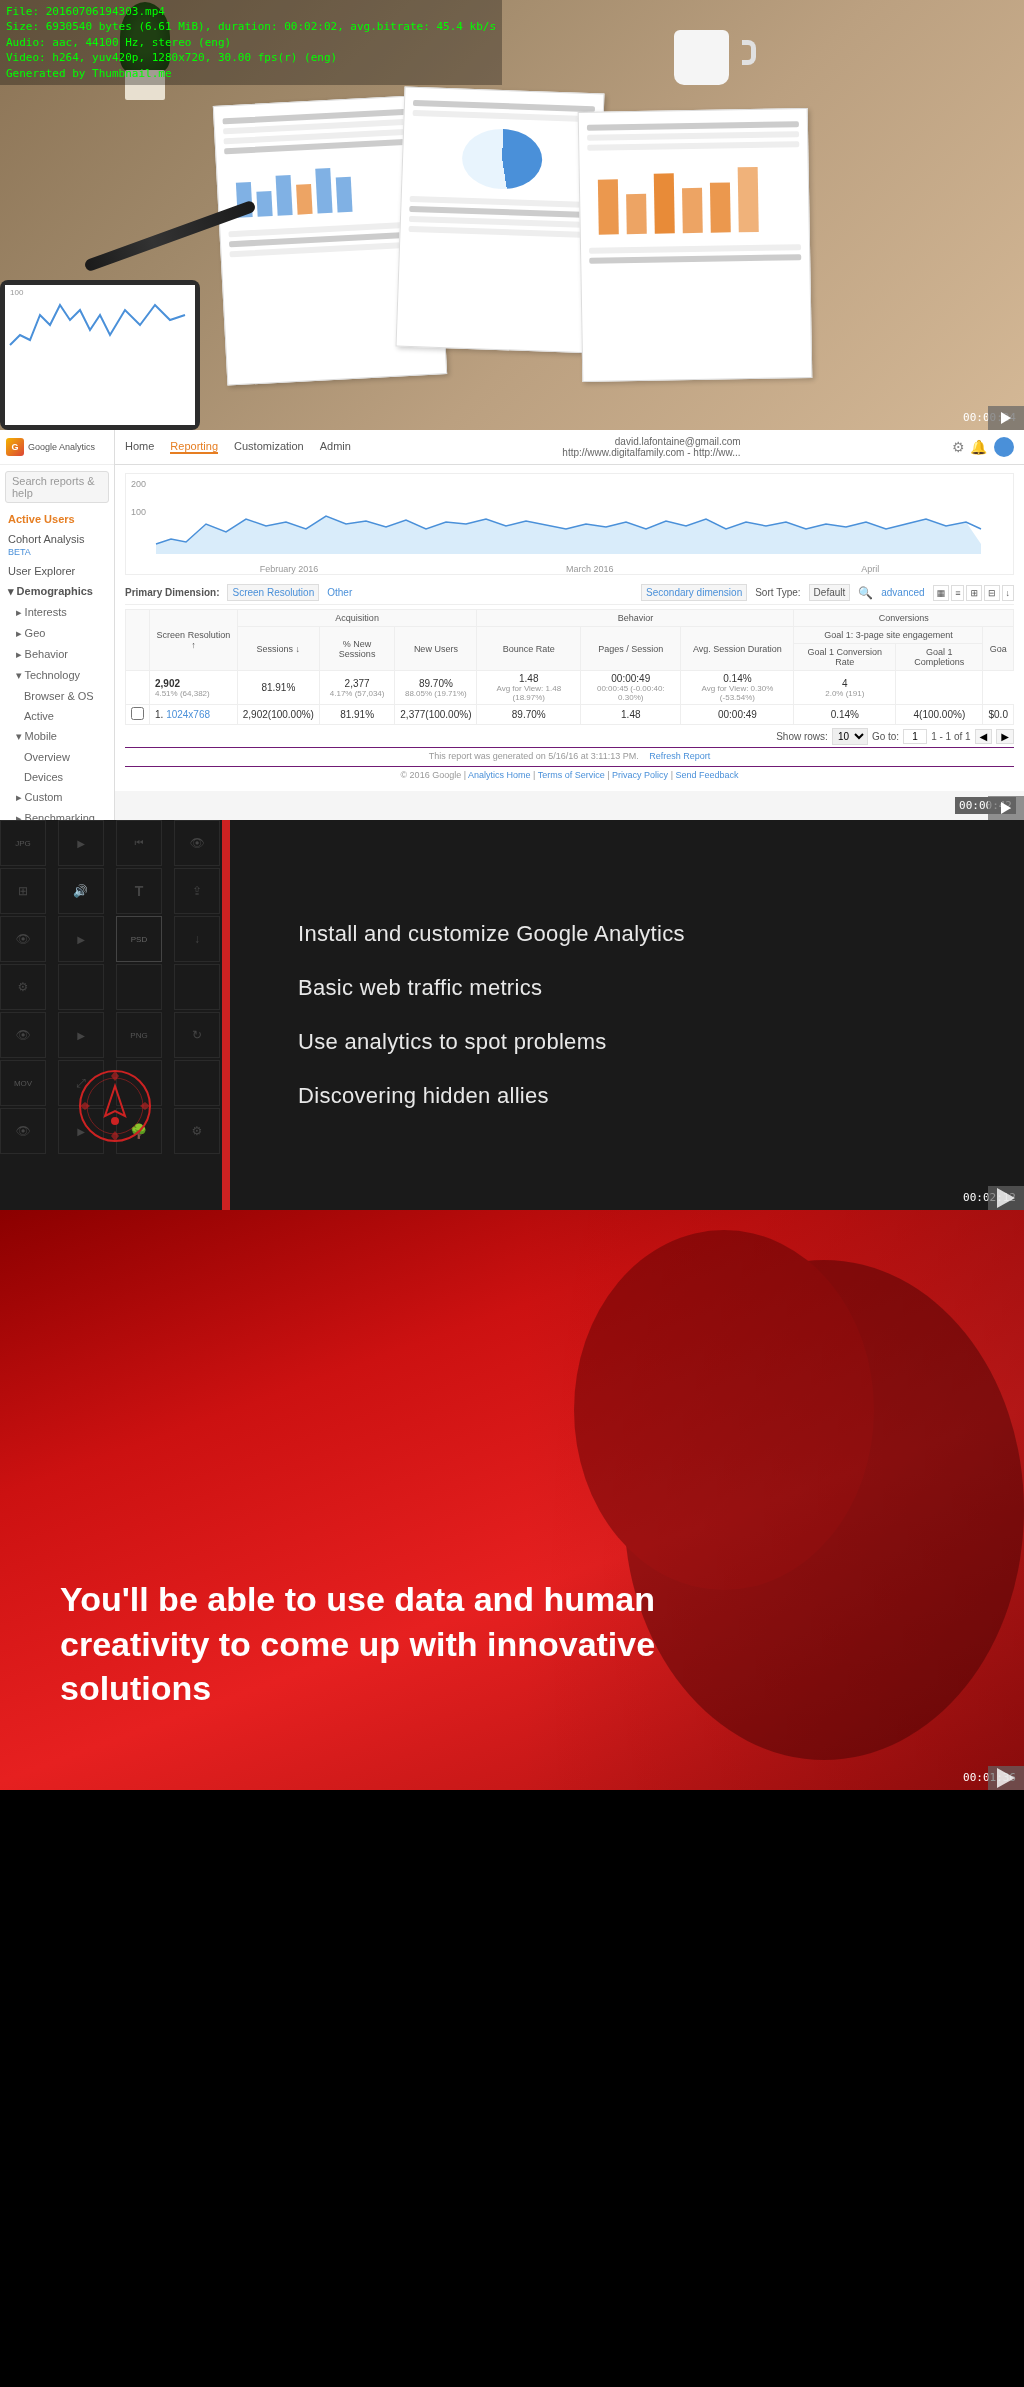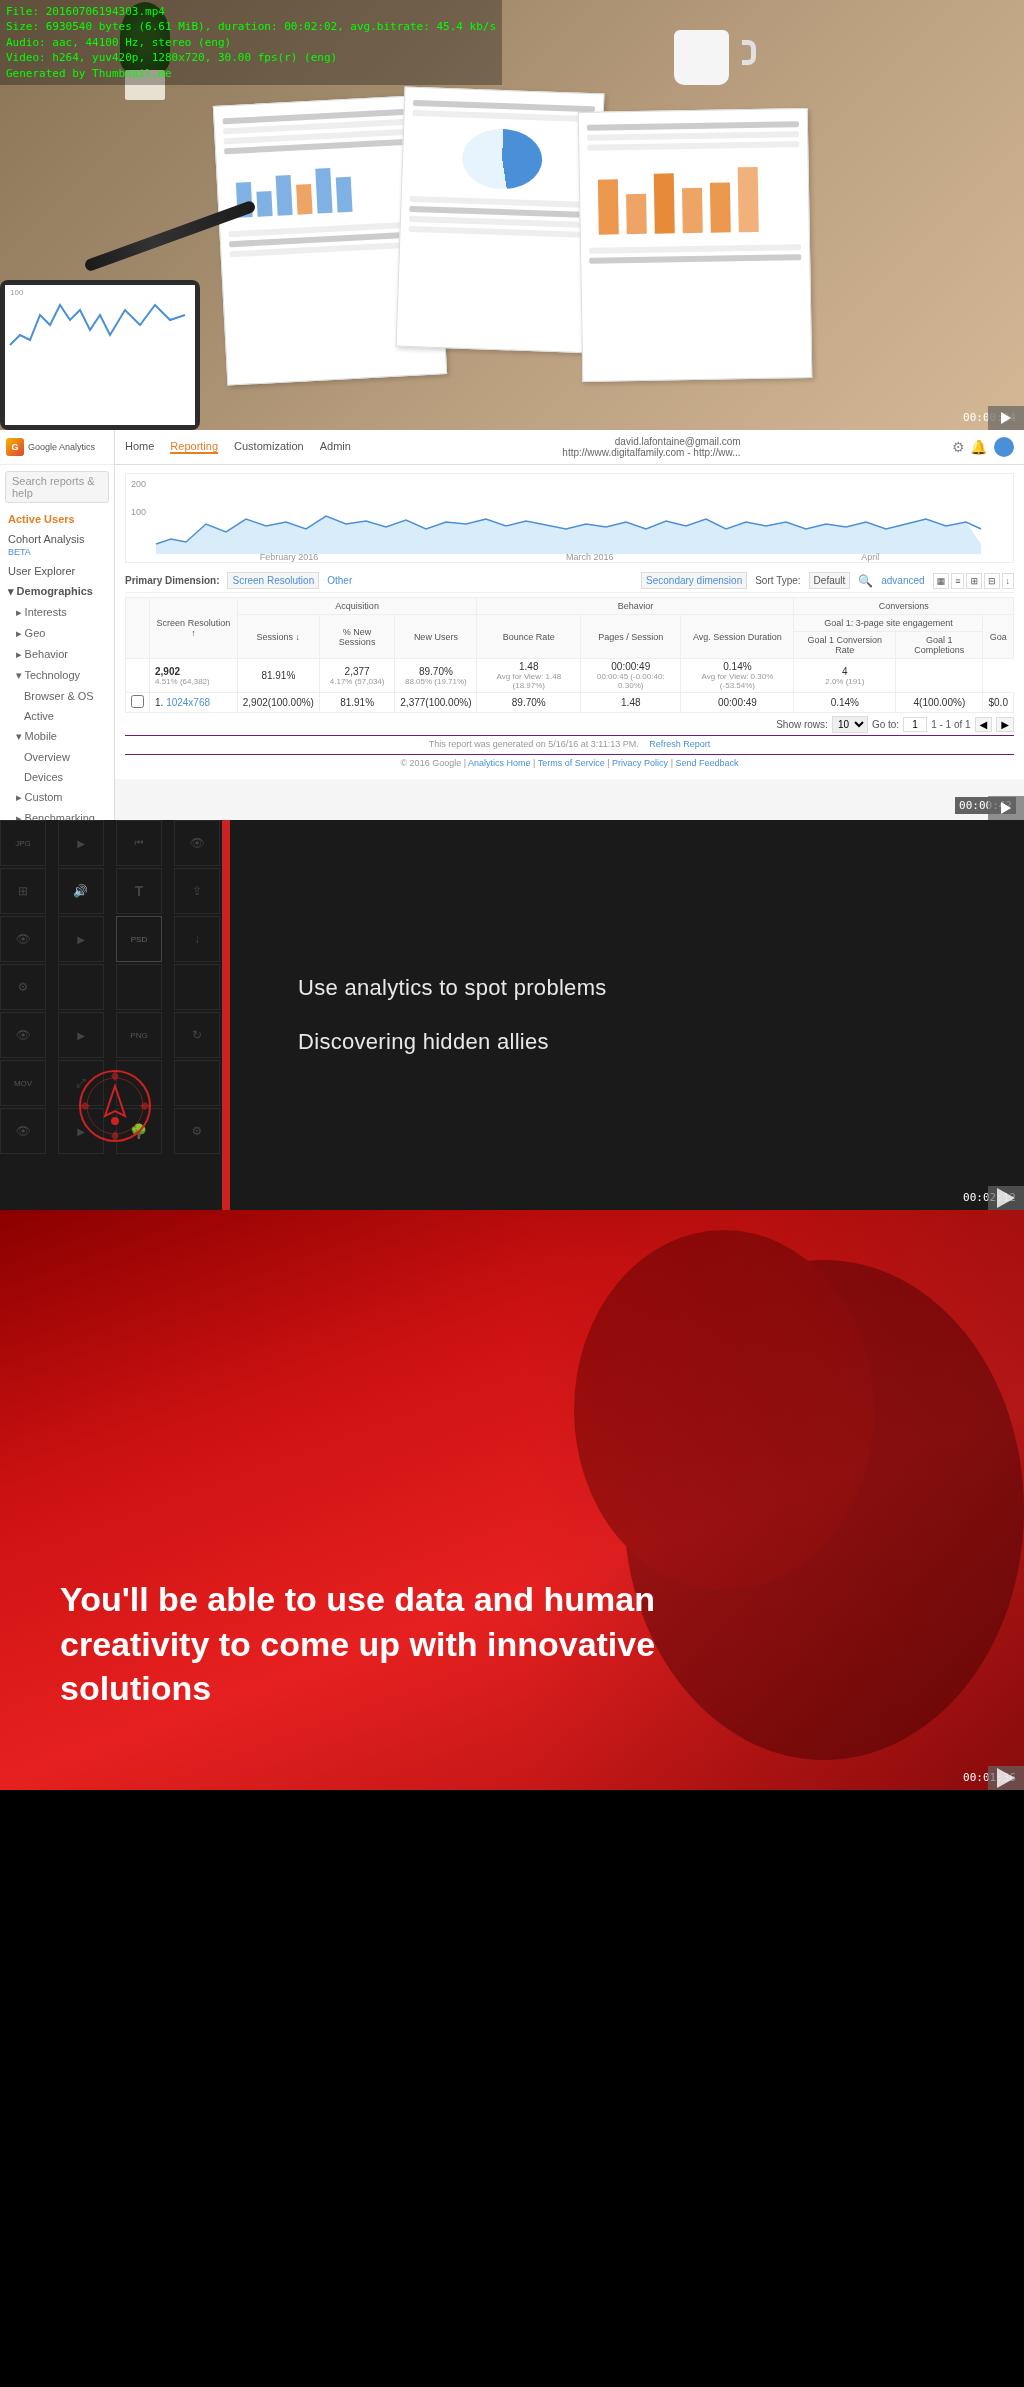--- a/index.html
+++ b/index.html
@@ -263,21 +263,21 @@
     }
     .ga-nav-top span { color: #555; cursor: pointer; }
     .ga-nav-top span.active { color: #e67e22; border-bottom: 2px solid #e67e22; }
     .ga-user-info { font-size: 10px; color: #666; text-align: right; }
     
     .ga-content {
       padding: 8px 10px;
       background: #fff;
     }
     .ga-chart-container {
-      height: 90px;
+      height: 102px;
       border: 1px solid #eee;
       position: relative;
       margin-bottom: 6px;
       overflow: hidden;
     }
     .ga-chart-labels {
       position: absolute;
       top: 5px;
       left: 5px;
       font-size: 9px;
@@ -947,20 +947,28 @@
         <polygon points="5,40 10,44 15,40 10,36" fill="#cc2222" opacity="0.6"></polygon>
       </svg>
     </div>
 
     <div class="red-accent-bar"></div>
   </div>
 
   <div class="tutorial-right">
     <div class="tutorial-item">
       <div class="tutorial-bullet"></div>
+      <span class="tutorial-text">Install and customize Google Analytics</span>
+    </div>
+    <div class="tutorial-item">
+      <div class="tutorial-bullet"></div>
+      <span class="tutorial-text">Basic web traffic metrics</span>
+    </div>
+    <div class="tutorial-item">
+      <div class="tutorial-bullet"></div>
       <span class="tutorial-text">Use analytics to spot problems</span>
     </div>
     <div class="tutorial-item">
       <div class="tutorial-bullet"></div>
       <span class="tutorial-text">Discovering hidden allies</span>
     </div>
   </div>
 
   <div class="tutorial-timestamp">00:02:12</div>
   <div class="tutorial-play-btn">

